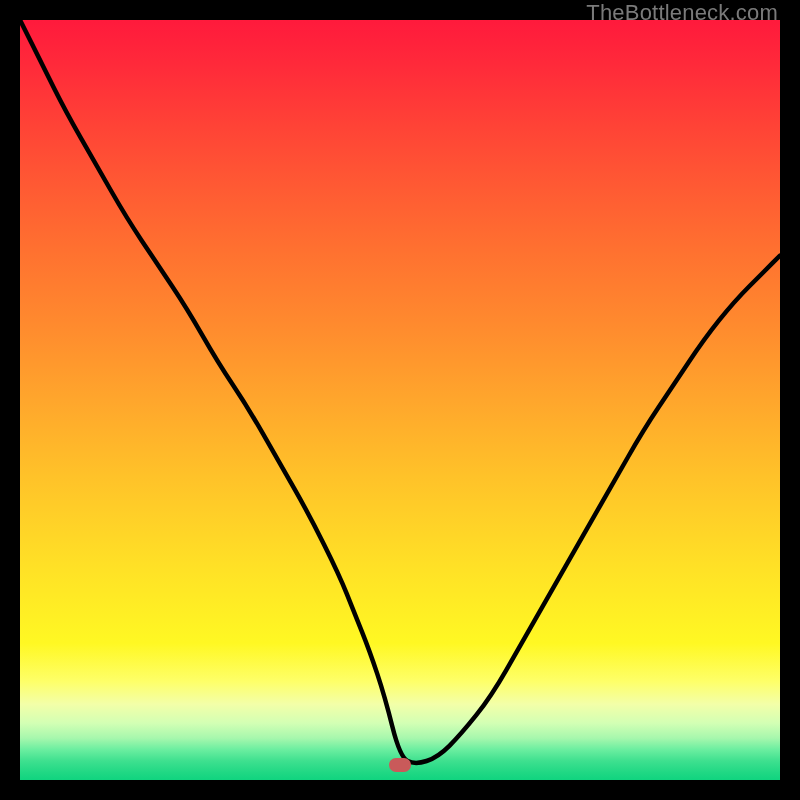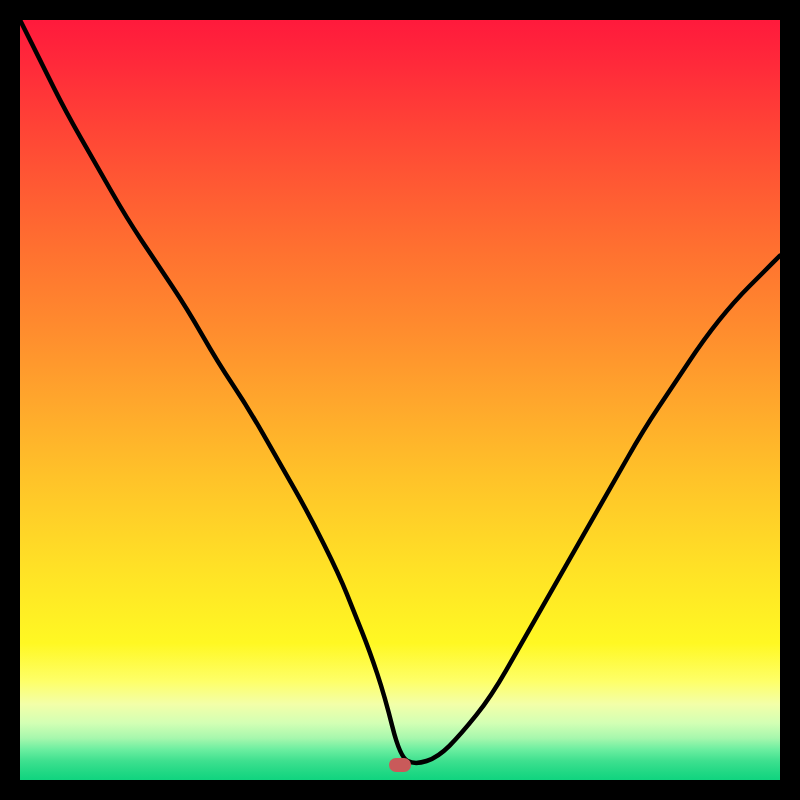--- a/index.html
+++ b/index.html
@@ -73,13 +73,14 @@
 </head>
 <body>
 
 <div class="frame">
   <div class="plot-area">
     <svg class="curve" viewBox="0 0 760 760" preserveAspectRatio="none">
       <path id="curvePath" d="M 0.0 0.0 Q 0.0 0.0 11.4 22.8 Q 22.8 45.6 34.2 68.4 Q 45.6 91.2 60.8 117.8 Q 76.0 144.4 91.2 171.0 Q 106.4 197.6 121.6 220.4 Q 136.8 243.2 152.0 266.0 Q 167.2 288.8 182.4 315.4 Q 197.6 342.0 212.8 364.8 Q 228.0 387.6 243.2 414.2 Q 258.4 440.8 273.6 467.4 Q 288.8 494.0 304.0 524.4 Q 319.2 554.8 326.8 573.8 Q 334.4 592.8 342.0 611.8 Q 349.6 630.8 357.2 653.6 Q 364.8 676.4 372.4 706.8 Q 380.0 737.2 387.6 741.0 Q 395.2 744.8 406.6 741.0 Q 418.0 737.2 429.4 725.8 Q 440.8 714.4 456.0 695.4 Q 471.2 676.4 486.4 649.8 Q 501.6 623.2 516.8 596.6 Q 532.0 570.0 547.2 543.4 Q 562.4 516.8 577.6 490.2 Q 592.8 463.6 608.0 437.0 Q 623.2 410.4 638.4 387.6 Q 653.6 364.8 668.8 342.0 Q 684.0 319.2 699.2 300.2 Q 714.4 281.2 729.6 266.0 Q 744.8 250.8 752.4 243.2 T 760.0 235.6" fill="none" stroke="#000000" stroke-width="4.5" stroke-linecap="round" stroke-linejoin="round"></path>
     </svg>
     <div class="marker" id="marker" style="left: 380px; top: 744.8px; background: rgb(201, 90, 90);"></div>
   </div>
+  <div class="watermark">TheBottleneck.com</div>
 </div>
 
 </body></html>

